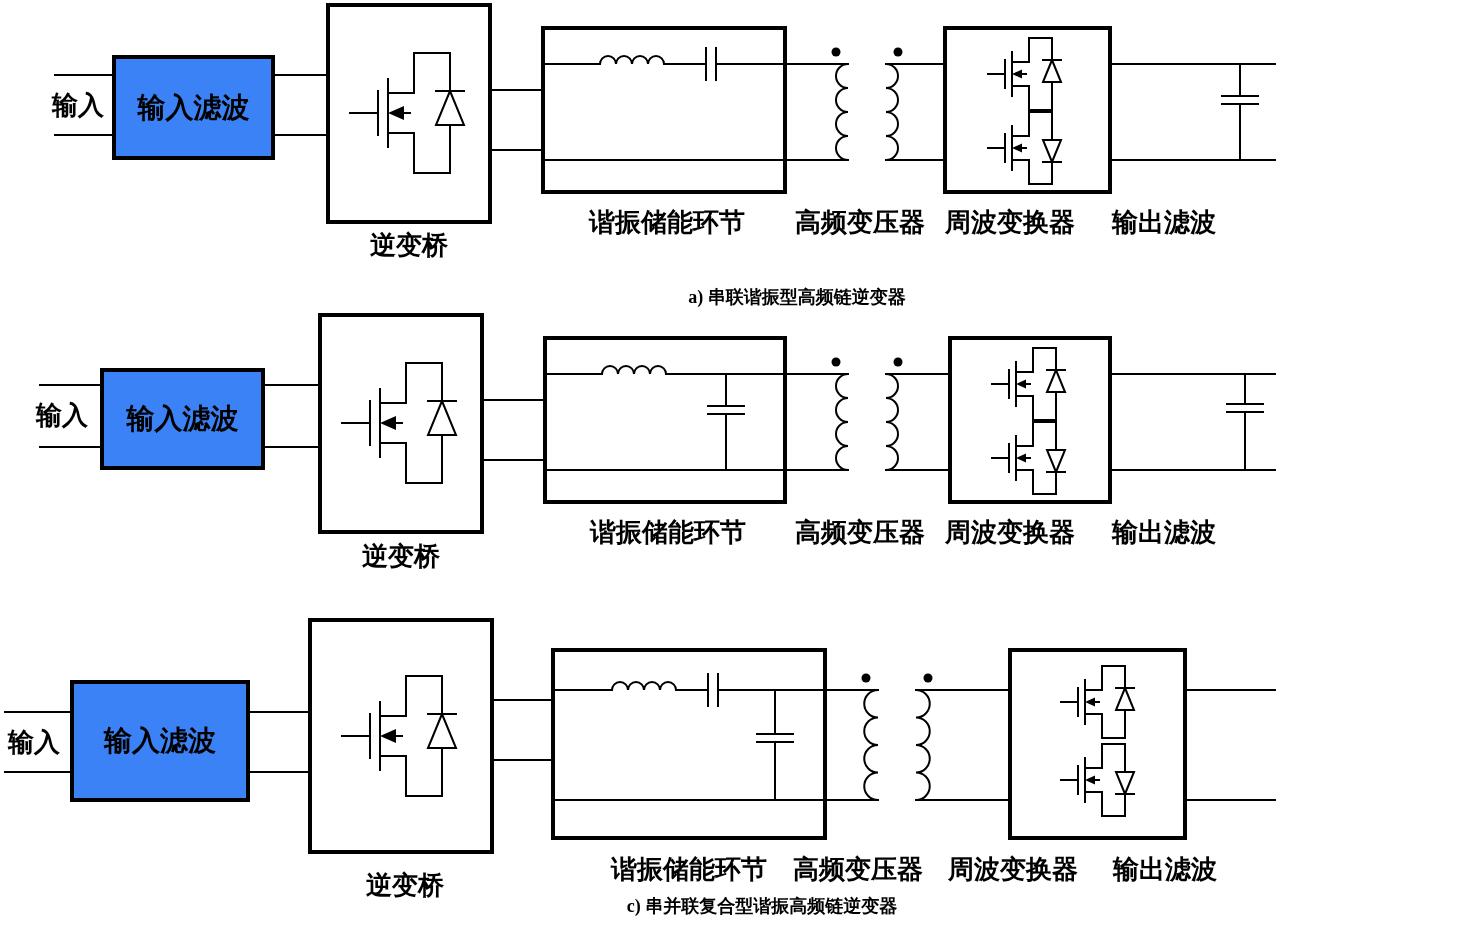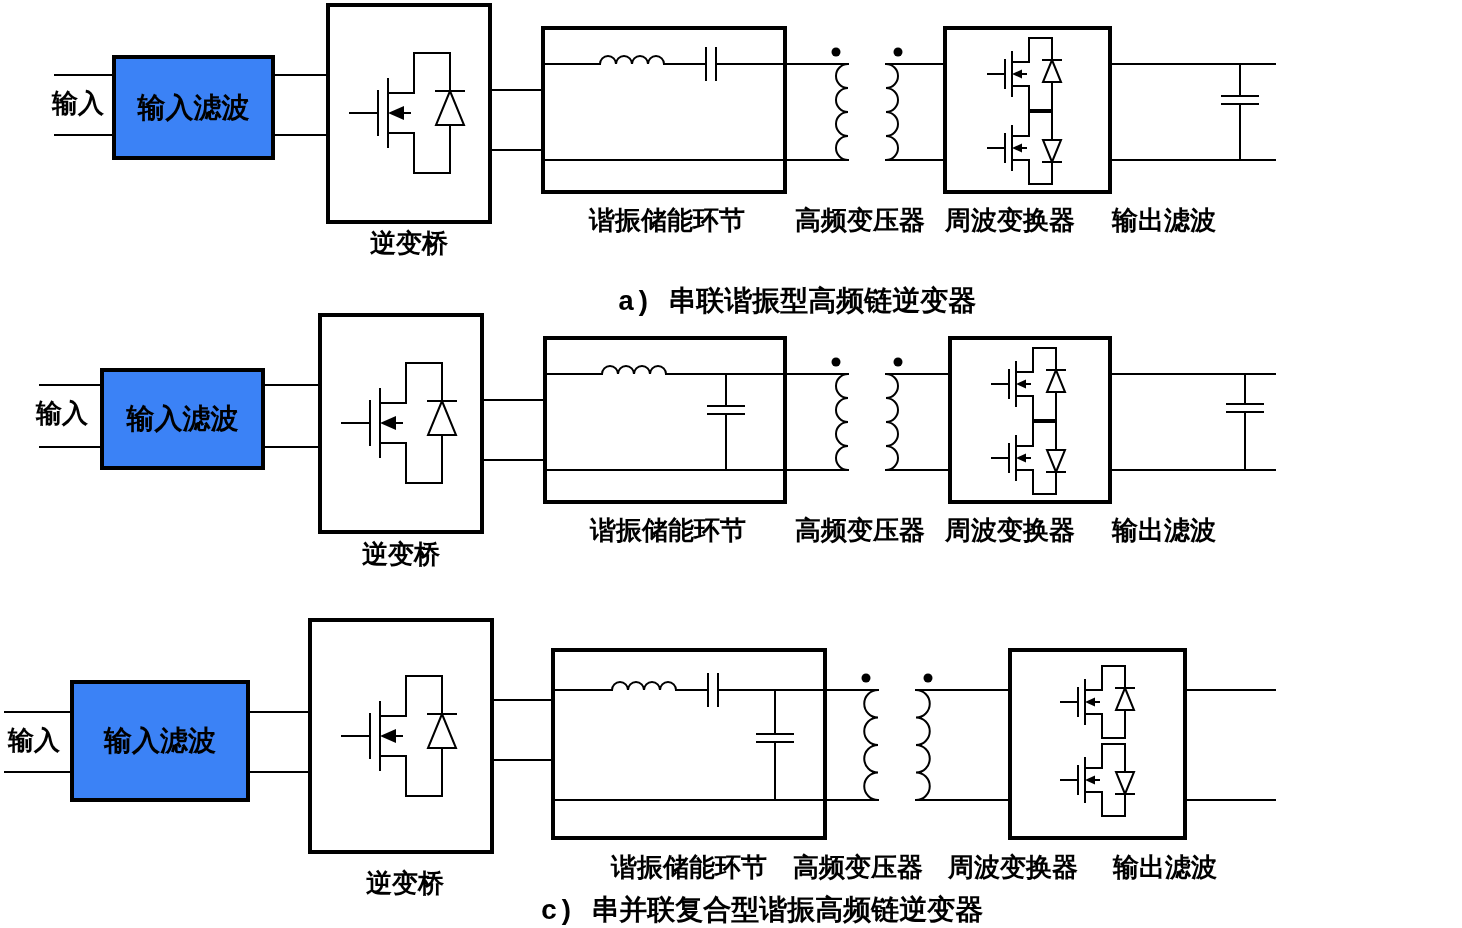--- a/index.html
+++ b/index.html
@@ -1,32 +1,32 @@
 <!DOCTYPE html>
 <html><head>
 <meta charset="utf-8">
 <style>
   html,body { margin:0; padding:0; background:#ffffff; }
   .canvas {
     position:relative; width:1276px; height:928px; background:#ffffff;
-    font-family:Liberation Mono, monospace; color:#000;
+    font-family:Liberation Serif, serif; color:#000;
     overflow:hidden;
   }
   #schematic { position:absolute; left:0; top:0; }
   #schematic line, #schematic polyline, #schematic path,
   #schematic rect, #schematic polygon {
     stroke:#000; stroke-width:2; fill:none; stroke-linecap:square;
   }
   #schematic rect.box { stroke-width:4; }
   #schematic rect.res { stroke-width:3; }
   #schematic .solid { fill:#000; stroke:none; }
   #schematic circle { fill:#000; stroke:none; }
   .lbl { position:absolute; font-weight:600; font-size:26px; white-space:nowrap; line-height:1.15; }
   .ctr { transform:translateX(-50%); }
-  .cap { font-size:28px; }
+  .cap { font-size:18px; }
   .vert { writing-mode:vertical-rl; text-orientation:upright; letter-spacing:3px; font-size:27px; }
   .boxlbl {
     position:absolute; box-sizing:border-box; display:flex; align-items:center; justify-content:center;
     border:4px solid #000; background:#3b82f6; font-weight:600; font-size:28px;
   }
 </style>
 </head>
 <body>
 
 <div class="canvas">

